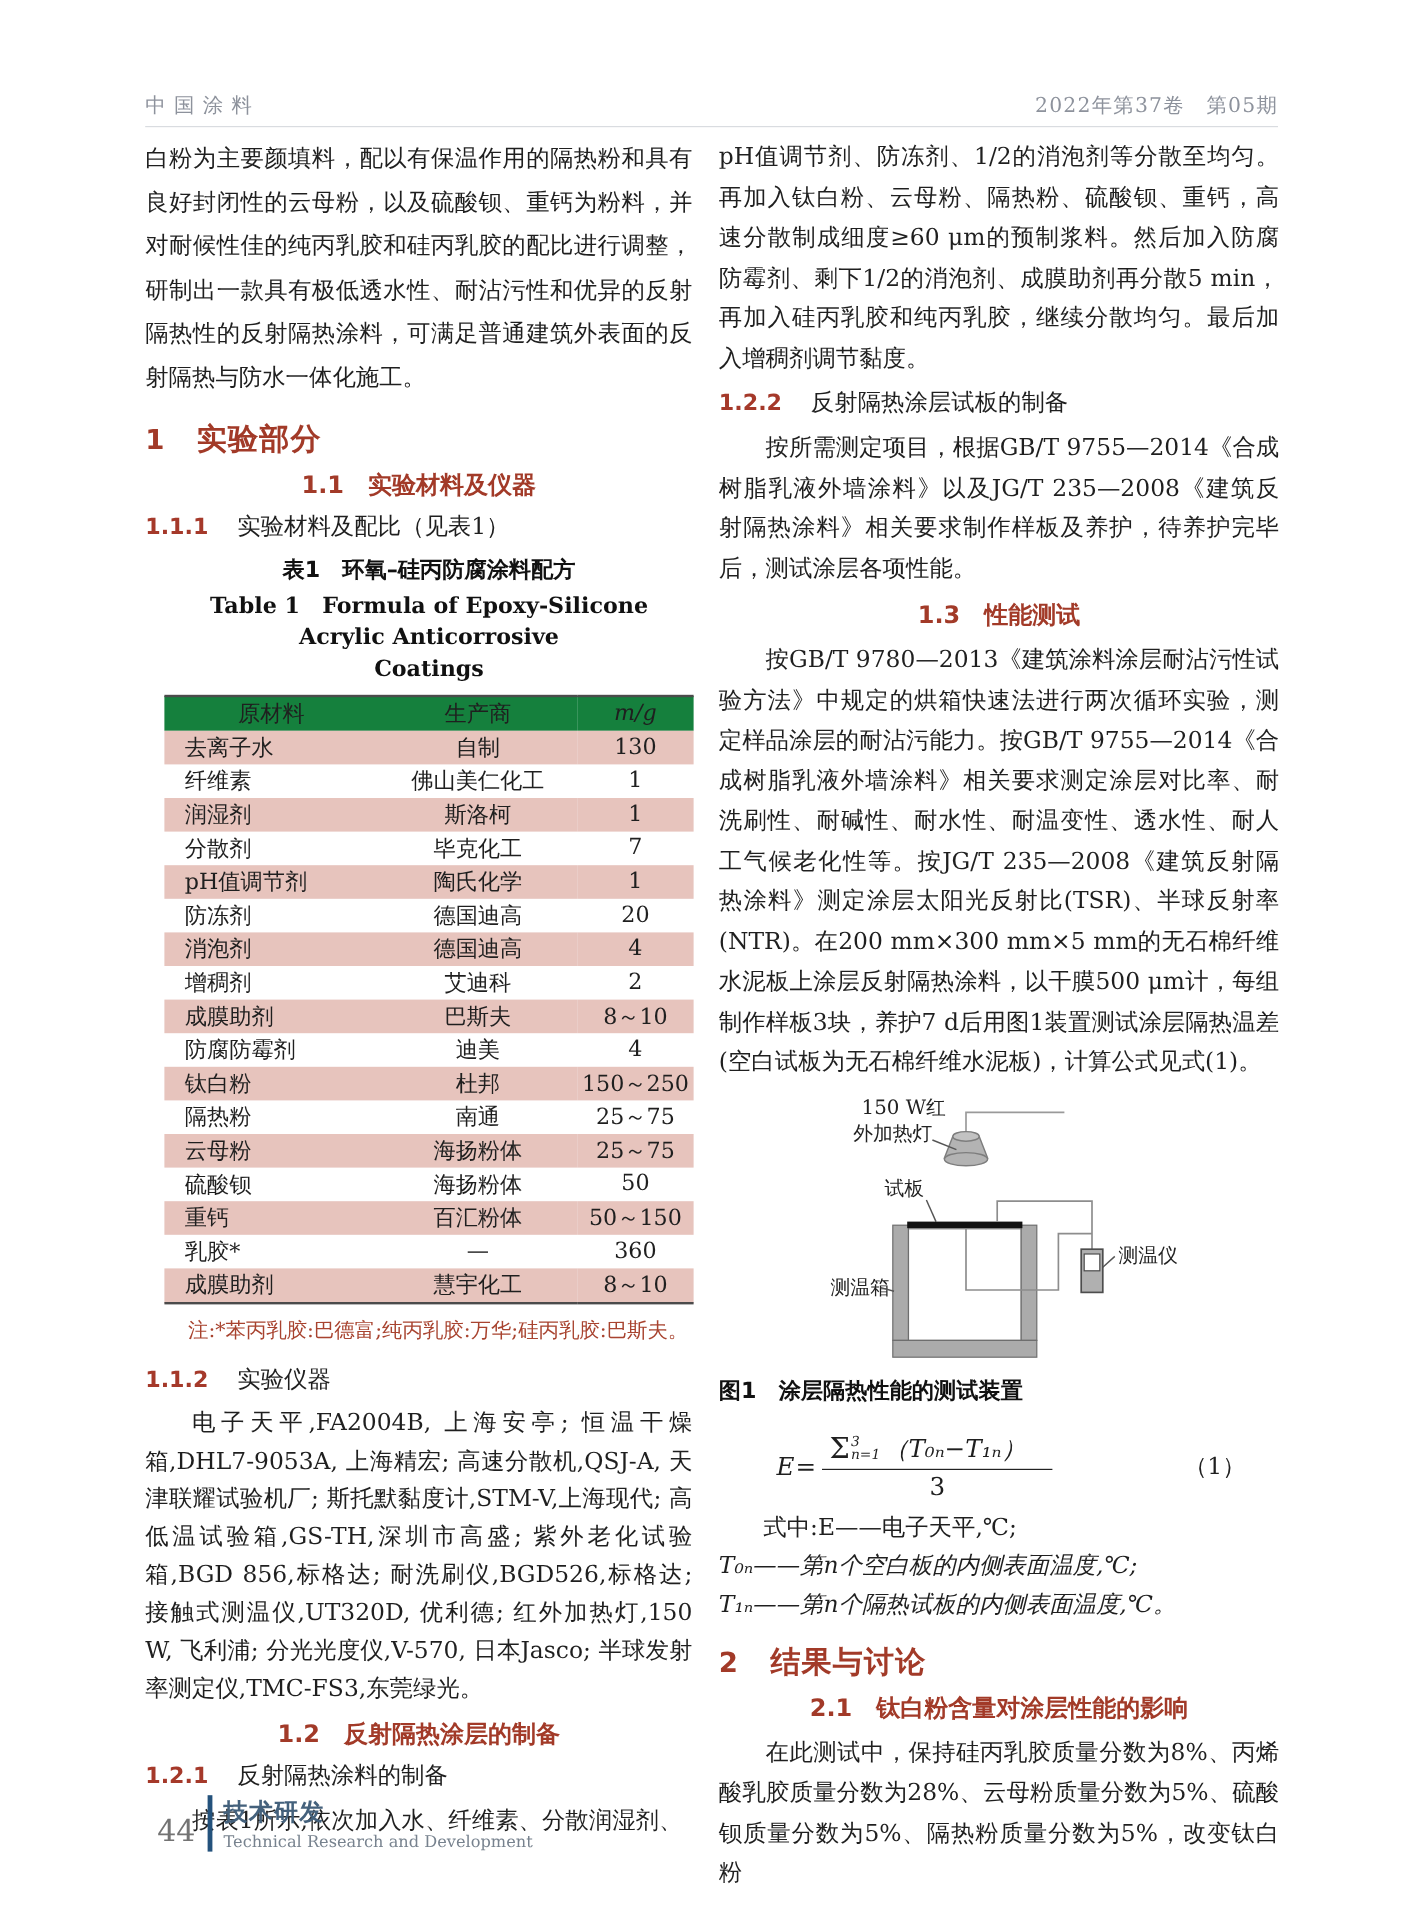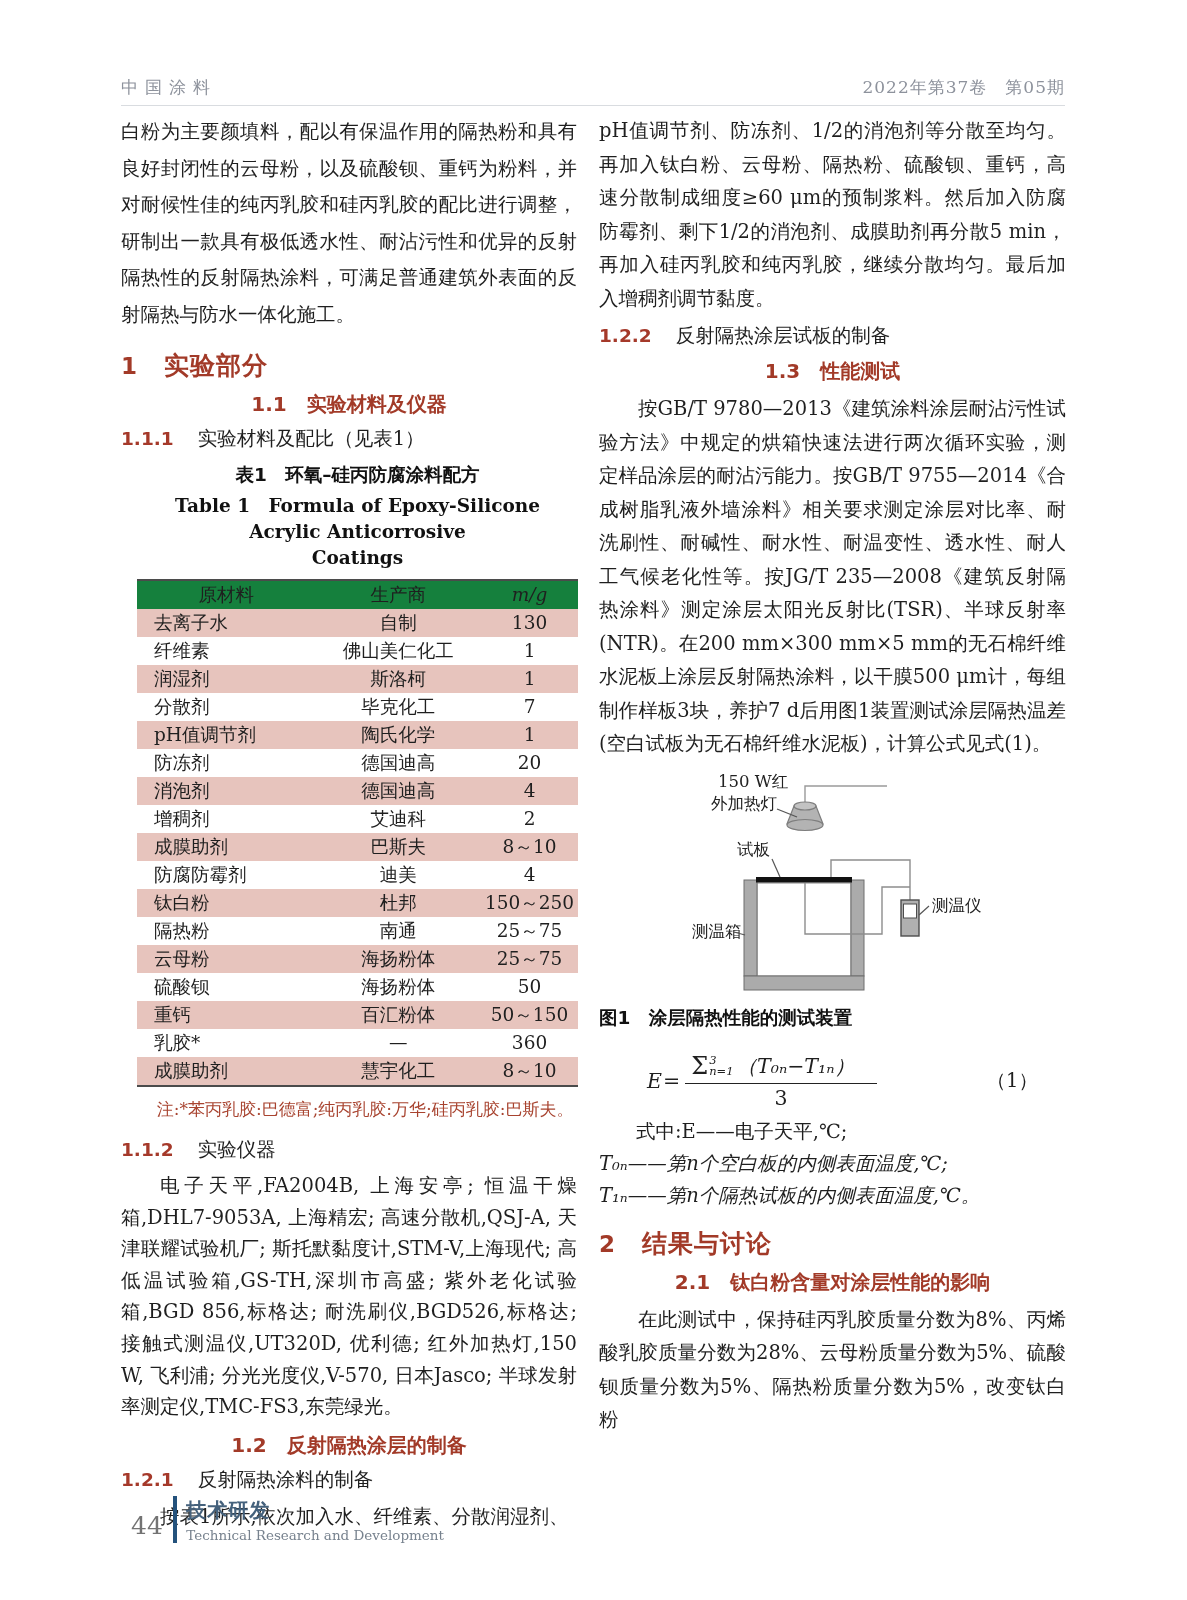--- a/index.html
+++ b/index.html
@@ -226,20 +226,21 @@
   </div>
 
   <div class="col col-right">
 
     <p class="body-text">pH值调节剂、防冻剂、1/2的消泡剂等分散至均匀。再加入钛白粉、云母粉、隔热粉、硫酸钡、重钙，高速分散制成细度≥60 μm的预制浆料。然后加入防腐防霉剂、剩下1/2的消泡剂、成膜助剂再分散5 min，再加入硅丙乳胶和纯丙乳胶，继续分散均匀。最后加入增稠剂调节黏度。</p>
 
     <p class="h3">
       <span class="h3-num">1.2.2</span><span>反射隔热涂层试板的制备</span>
     </p>
 
+    <p class="body-text indent">按所需测定项目，根据GB/T 9755—2014《合成树脂乳液外墙涂料》以及JG/T 235—2008《建筑反射隔热涂料》相关要求制作样板及养护，待养护完毕后，测试涂层各项性能。</p>
 
     <div class="h-sub">
       <span class="h-num">1.3</span><span>性能测试</span>
     </div>
 
     <p class="body-text indent">按GB/T 9780—2013《建筑涂料涂层耐沾污性试验方法》中规定的烘箱快速法进行两次循环实验，测定样品涂层的耐沾污能力。按GB/T 9755—2014《合成树脂乳液外墙涂料》相关要求测定涂层对比率、耐洗刷性、耐碱性、耐水性、耐温变性、透水性、耐人工气候老化性等。按JG/T 235—2008《建筑反射隔热涂料》测定涂层太阳光反射比(TSR)、半球反射率(NTR)。在200 mm×300 mm×5 mm的无石棉纤维水泥板上涂层反射隔热涂料，以干膜500 μm计，每组制作样板3块，养护7 d后用图1装置测试涂层隔热温差(空白试板为无石棉纤维水泥板)，计算公式见式(1)。</p>
 
     <div class="figure-wrap">
       <svg width="467" height="230" viewBox="0 0 467 230">
 

